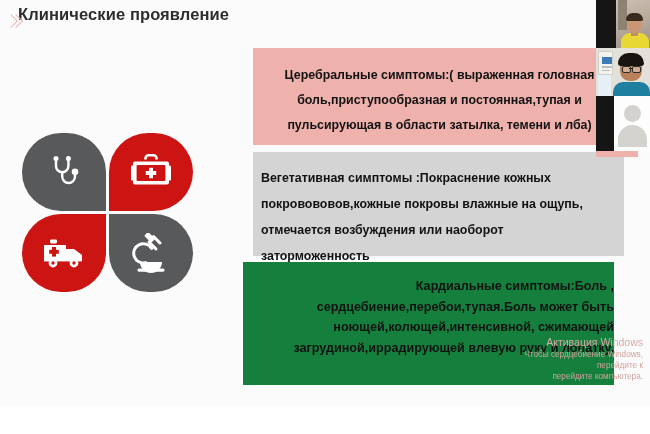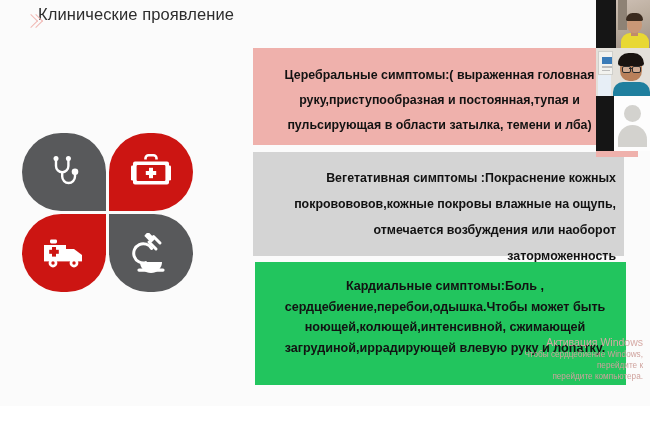--- a/index.html
+++ b/index.html
@@ -29,25 +29,24 @@
     height: 406px;
     background: #fbfbfb;
     overflow: hidden;
   }
   
   .title {
     position: absolute;
     left: 18px;
     top: 5px;
     font-size: 16.5px;
-    font-weight: 400;
+    font-weight: 700;
     letter-spacing: .1px;
     color: #2d2d2d;
     white-space: nowrap;
-    margin-left: 20px;
   }
   .title-chevron {
     position: absolute;
     left: -12px;
     top: 11px;
     width: 9px;
     height: 9px;
     border-top: 1.2px solid #f0b7b3;
     border-right: 1.2px solid #f0b7b3;
     transform: rotate(45deg);
@@ -114,31 +113,31 @@
     text-align: center;
     line-height: 25px;
   }
   .box-vegetative {
     left: 253px;
     top: 152px;
     width: 371px;
     height: 104px;
     background: #d4d4d4;
     padding: 13px 8px 0 8px;
-    text-align: right;
+    text-align: left;
     line-height: 26px;
   }
   .box-cardial {
-    left: 255px;
+    left: 243px;
     top: 262px;
     width: 371px;
     height: 123px;
-    background: #22c55e;
+    background: #15803d;
     padding: 14px 0 0 9px;
-    text-align: center;
+    text-align: right;
     line-height: 20.5px;
     font-size: 12.6px;
   }
 
   
   .watermark {
     position: absolute;
     left: 483px;
     top: 336px;
     width: 160px;
@@ -315,34 +314,34 @@
             <path d="M8 29 h22 a11 11 0 0 1 -22 0 z" fill="#ffffff"></path>
             <rect x="16.6" y="29" width="4" height="5" fill="#ffffff"></rect>
             <path d="M7 35.5 h24 a1.6 1.6 0 0 1 0 3.2 h-24 a1.6 1.6 0 0 1 0 -3.2 z" fill="#ffffff"></path>
           </svg>
         </span>
       </div>
     </div>
 
     <div class="txtbox box-cerebral">
       <p>Церебральные симптомы:( выраженная головная</p>
-      <p>руку,приступообразная  и постоянная,тупая и</p>
+      <p>боль,приступообразная  и постоянная,тупая и</p>
       <p>пульсирующая в области затылка, темени и лба)</p>
     </div>
 
     <div class="txtbox box-vegetative">
       <p>Вегетативная симптомы :Покраснение кожных</p>
       <p>покровововов,кожные покровы влажные  на ощупь,</p>
       <p>отмечается возбуждения или наоборот</p>
       <p>заторможенность</p>
     </div>
 
     <div class="txtbox box-cardial">
       <p>Кардиальные симптомы:Боль ,</p>
-      <p>сердцебиение,перебои,одышка.Чтобы может быть</p>
+      <p>сердцебиение,перебои,тупая.Боль может быть</p>
       <p>ноющей,колющей,интенсивной,  сжимающей</p>
       <p>загрудиной,иррадирующей влевую руку и лопатку.</p>
     </div>
 
     <div class="watermark">
       <div class="wm-title">Активация Windows</div>
       <div>Чтобы сердцебиение Windows, перейдите к</div>
       <div>перейдите компьютера.</div>
     </div>
 

